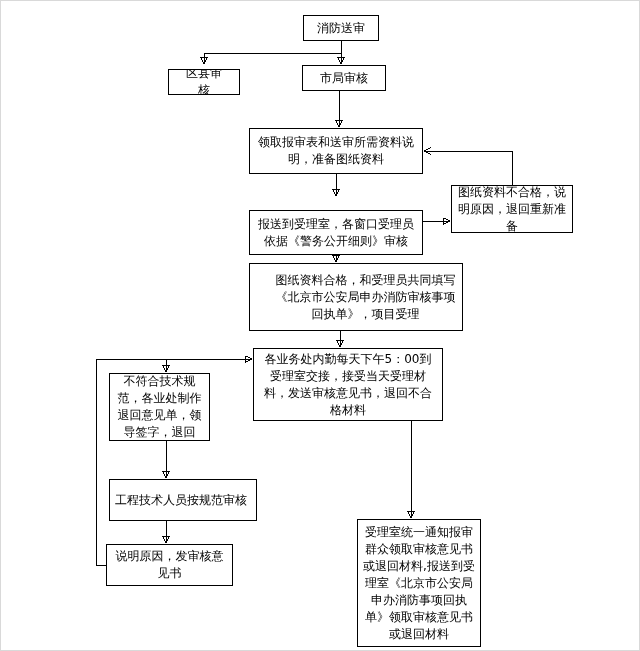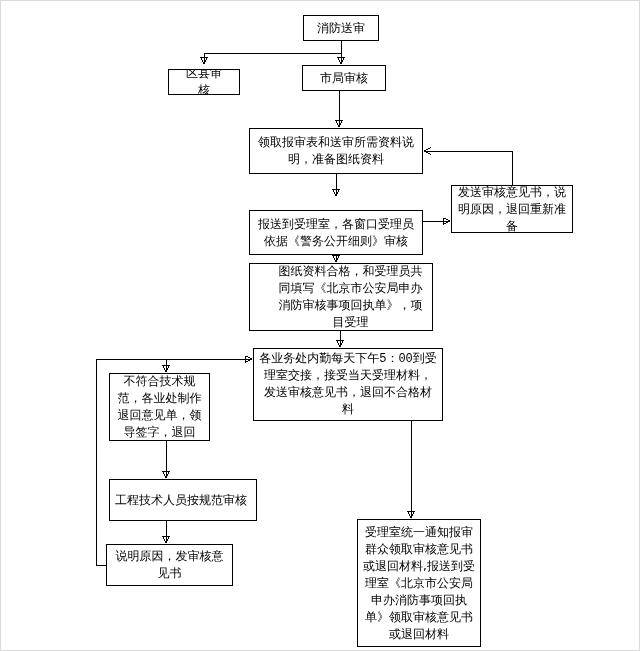--- a/index.html
+++ b/index.html
@@ -48,22 +48,22 @@
     padding: 12px;
   }
 
   
   .n-start      { left: 302px; top: 14px;  width: 76px;  height: 21px; }
   .n-district   { left: 167px; top: 68px;  width: 72px;  height: 21px; }
   .n-city       { left: 301px; top: 64px;  width: 84px;  height: 21px; }
   .n-collect    { left: 248px; top: 127px; width: 174px; height: 46px; }
   .n-submit     { left: 248px; top: 209px; width: 174px; height: 45px; }
   .n-unqualified{ left: 450px; top: 184px; width: 122px; height: 48px; }
-  .n-qualified  { left: 248px; top: 262px; width: 184px; height: 68px; padding-left: 24px; }
-  .n-handover   { left: 252px; top: 347px; width: 190px; height: 73px; font-family: Liberation Mono, monospace; }
+  .n-qualified  { left: 248px; top: 262px; width: 214px; height: 68px; padding-left: 24px; }
+  .n-handover   { left: 252px; top: 347px; width: 190px; height: 73px; }
   .n-nonconform { left: 108px; top: 372px; width: 101px; height: 68px; }
   .n-engineer   { left: 108px; top: 478px; width: 148px; height: 42px; }
   .n-leader     { left: 105px; top: 543px; width: 127px; height: 42px; }
   .n-notify     { left: 356px; top: 518px; width: 124px; height: 128px; }
 </style>
 </head>
 <body>
 
 <div class="canvas">
 
@@ -103,21 +103,21 @@
 
   <div class="node n-collect">
     <span>领取报审表和送审所需资料说明，准备图纸资料</span>
   </div>
 
   <div class="node n-submit">
     <span>报送到受理室，各窗口受理员依据《警务公开细则》审核</span>
   </div>
 
   <div class="node n-unqualified">
-    <span>发送审核意见书，说明原因，退回重新准备</span>
+    <span>图纸资料不合格，说明原因，退回重新准备</span>
   </div>
 
   <div class="node n-qualified">
     <span>图纸资料合格，和受理员共同填写《北京市公安局申办消防审核事项回执单》，项目受理</span>
   </div>
 
   <div class="node n-handover">
     <span>各业务处内勤每天下午5：00到受理室交接，接受当天受理材料，发送审核意见书，退回不合格材料</span>
   </div>
 

